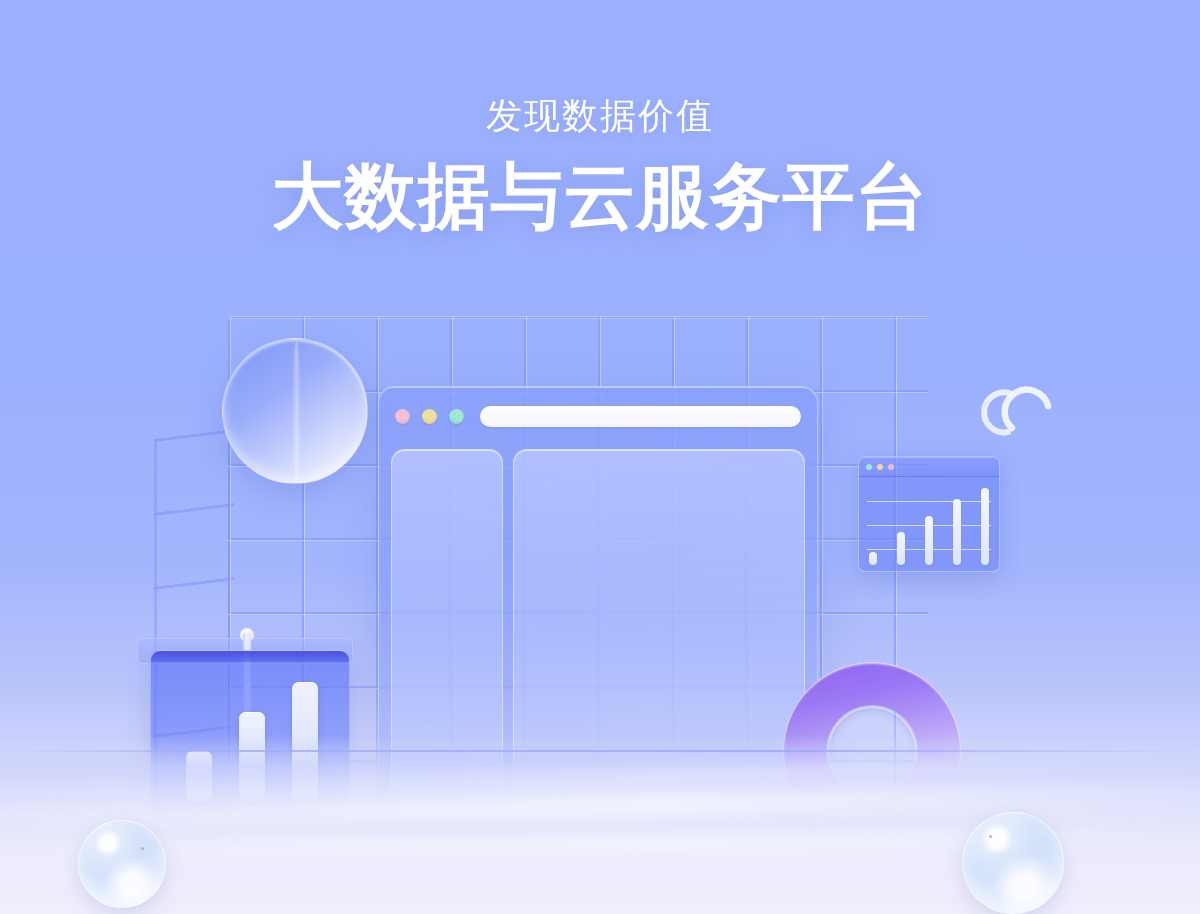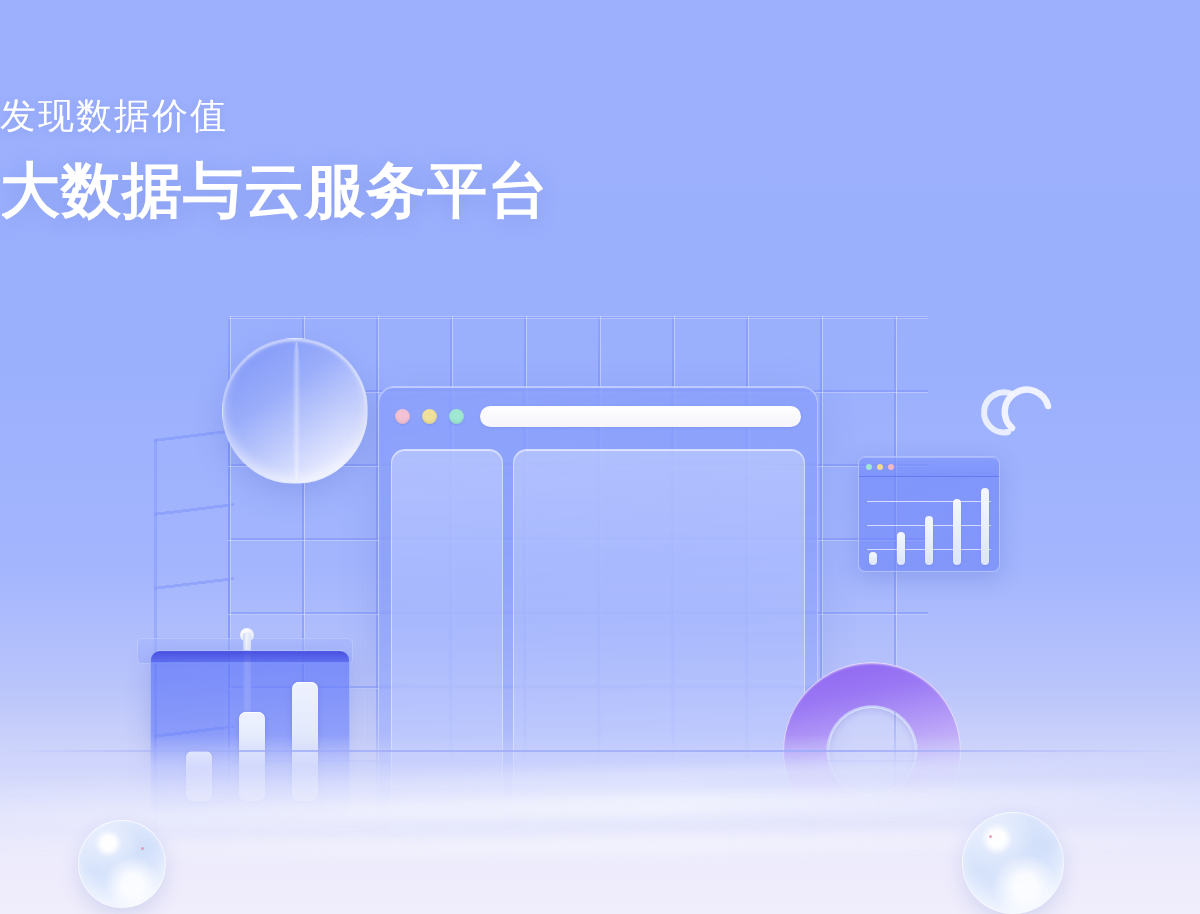--- a/index.html
+++ b/index.html
@@ -217,30 +217,30 @@
     box-shadow:0 8px 20px rgba(70,90,180,.16), inset 0 -8px 16px rgba(255,255,255,.55);
   }
   .ball-left  { left:78px;  top:820px; width:88px; height:88px; }
   .ball-right { left:962px; top:812px; width:102px; height:102px; }
   .ball-dot { position:absolute; width:3px; height:3px; border-radius:50%; background:#e58fb5; opacity:.85; }
 
   
   .cloud-icon { position:absolute; left:976px; top:366px; width:92px; height:72px; }
 
   
-  .hero { position:absolute; left:0; right:0; top:0; text-align:left; z-index:20; }
+  .hero { position:absolute; left:0; right:0; top:0; text-align:center; z-index:20; }
   .eyebrow {
     margin-top:96px;
     font-size:36px; font-weight:400; color:#ffffff;
     letter-spacing:2px; line-height:1.1;
     text-shadow:0 2px 10px rgba(70,90,190,.18);
   }
   .headline {
     margin-top:24px;
-    font-size:60px; font-weight:700; color:#ffffff;
+    font-size:72px; font-weight:700; color:#ffffff;
     letter-spacing:1px; line-height:1.02;
     text-shadow:0 4px 22px rgba(60,80,185,.22);
   }
   .tagline {
     margin-top:18px;
     font-size:25px; font-weight:400; color:#ffffff;
     letter-spacing:15px; line-height:1.2;
     text-indent:15px;
     opacity:.97;
     text-shadow:0 2px 8px rgba(70,90,190,.15);

